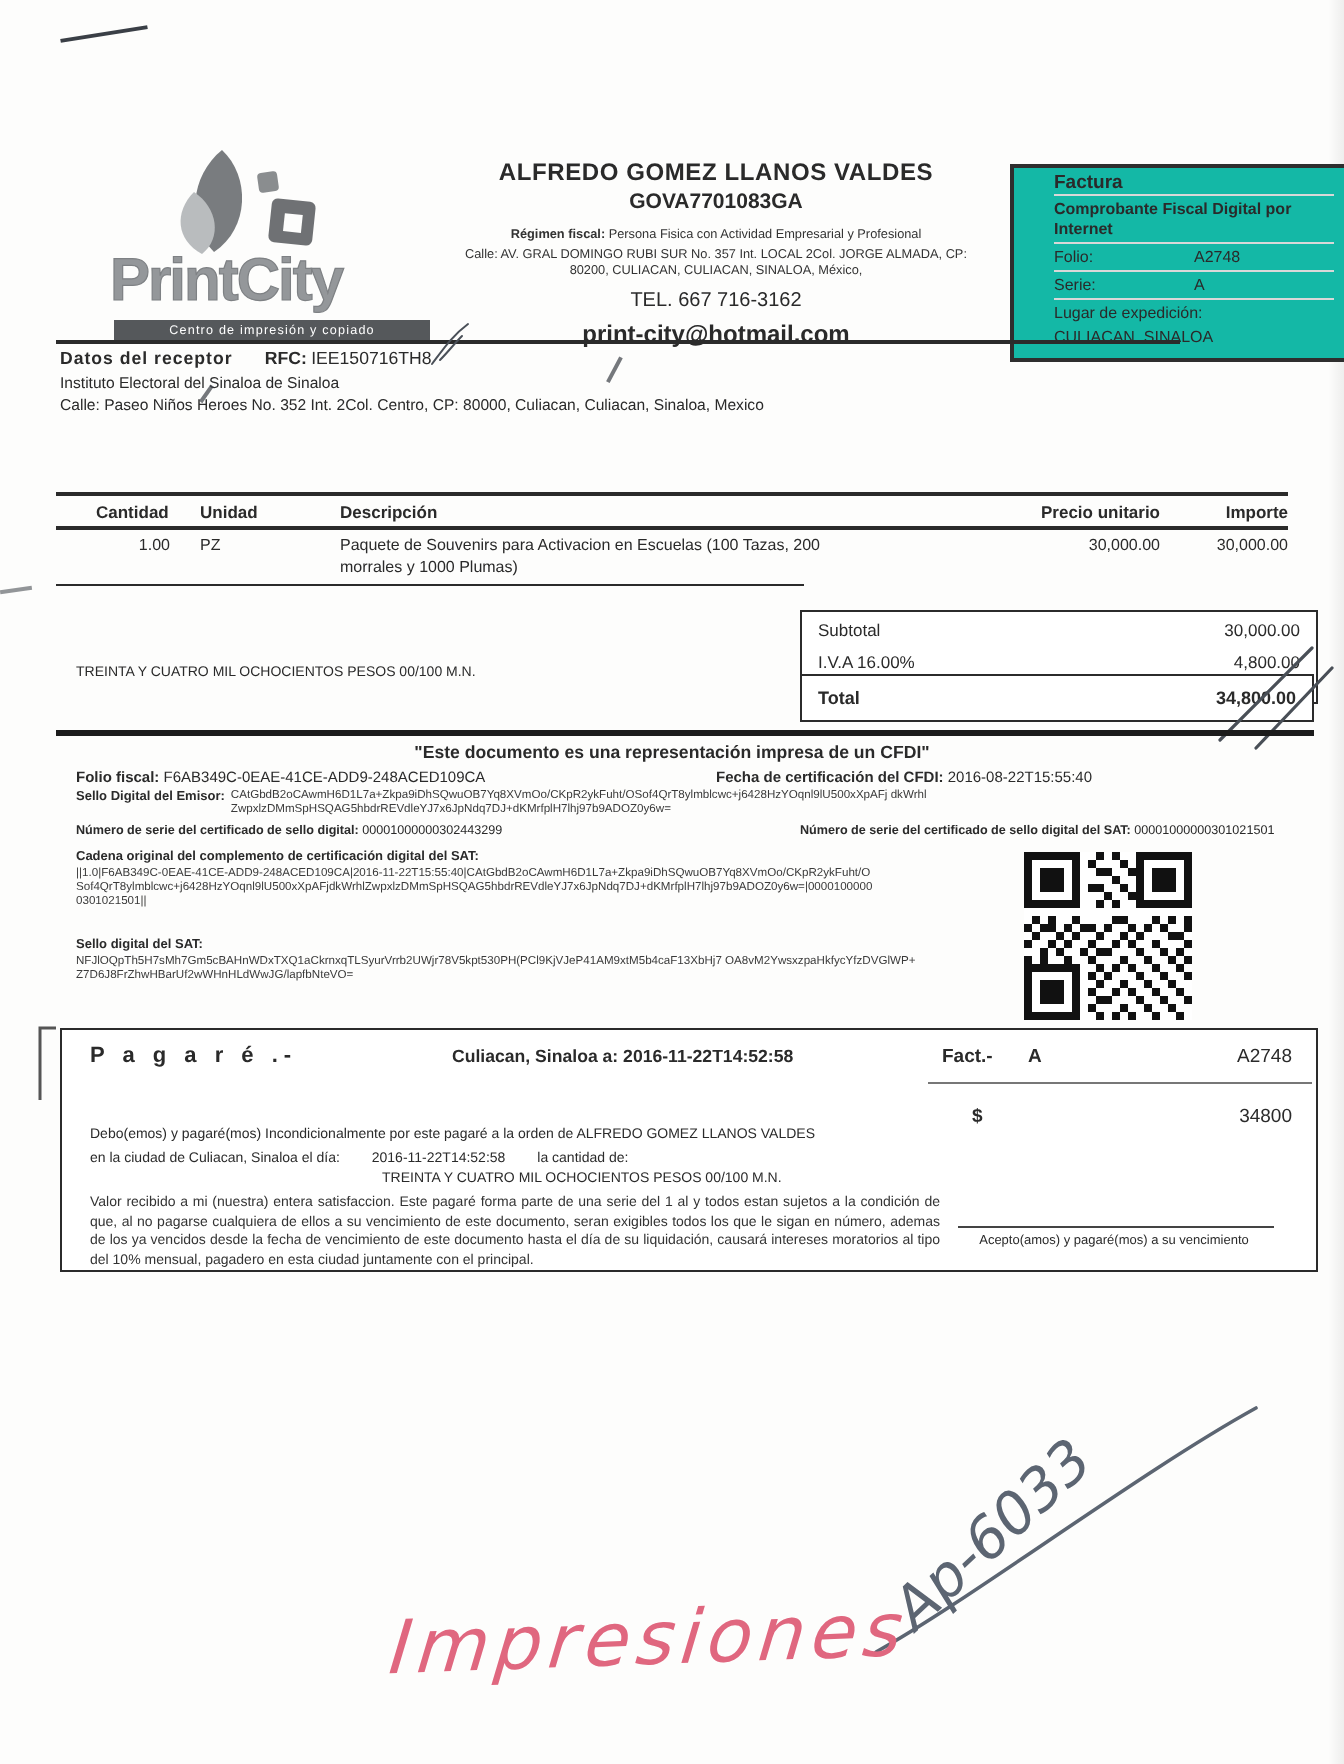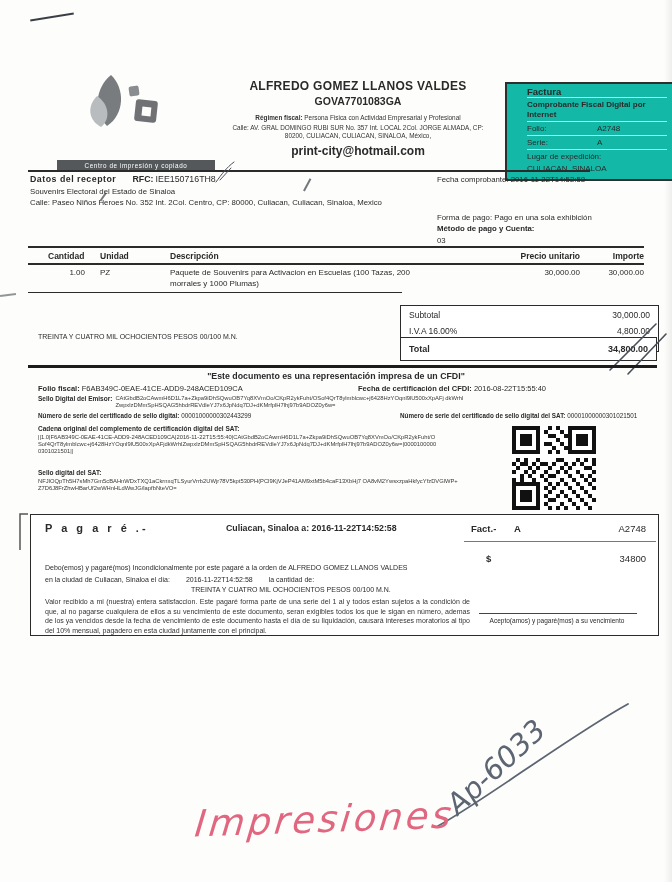--- a/index.html
+++ b/index.html
@@ -50,31 +50,33 @@
   <div class="abs pen" style="left:0px;top:294px;width:16px;height:2px;transform:rotate(-8deg);opacity:.55;"></div>
 
   <div class="abs" style="left:55px;top:74px;width:175px;height:102px;">
     <svg class="abs" style="left:18px;top:0;" width="110" height="58" viewBox="0 0 110 58">
       <path d="M38 1 C22 14 20 38 34 52 C52 40 52 14 38 1 Z" fill="#797c7f"></path>
       <path d="M24 22 C14 32 15 46 28 53 C38 45 36 30 24 22 Z" fill="#b9bcbe"></path>
       <rect x="56" y="12" width="10" height="10" rx="2" fill="#8a8d8f" transform="rotate(-8 61 17)"></rect>
       <rect x="62" y="26" width="22" height="22" rx="3" fill="#6f7174" transform="rotate(6 73 37)"></rect>
       <rect x="69" y="33" width="9" height="9" fill="#fdfdfc" transform="rotate(6 73 37)"></rect>
     </svg>
+    <div class="abs logo-word" style="left:0;top:50px;">PrintCity</div>
     <div class="abs logo-bar" style="left:2px;top:86px;width:158px;height:11px;">Centro de impresión y copiado</div>
   </div>
 
   <div class="abs ctr" style="left:222px;top:79px;width:272px;">
     <div class="emitter-name">ALFREDO GOMEZ LLANOS VALDES</div>
     <div class="emitter-rfc">GOVA7701083GA</div>
     <div class="tiny" style="margin-top:7px;">
       <span class="b">Régimen fiscal:</span>
       <span>Persona Fisica con Actividad Empresarial y Profesional</span>
     </div>
     <div class="tiny" style="margin-top:2px;padding:0 10px;">Calle: AV. GRAL DOMINGO RUBI SUR No. 357 Int. LOCAL 2Col. JORGE ALMADA, CP: 80200, CULIACAN, CULIACAN, SINALOA, México,</div>
+    <div style="font-size:10px;margin-top:5px;">TEL. 667 716-3162</div>
     <div class="b" style="font-size:12px;margin-top:4px;">print-city@hotmail.com</div>
   </div>
 
   <div class="abs fbox" style="left:505px;top:82px;width:140px;">
     <div class="b" style="font-size:9.5px;">Factura</div>
     <div class="b" style="font-size:8px;border-top:1px solid #d8d8d8;padding:1.5px 0;">Comprobante Fiscal Digital por Internet</div>
     <div class="row">
       <span class="lab">Folio:</span>
       <span>A2748</span>
     </div>
@@ -87,41 +89,29 @@
   </div>
 
   <div class="rule" style="left:28px;top:170px;width:562px;height:2px;"></div>
 
   <div class="abs rec" style="left:30px;top:174px;width:402px;">
     <div>
       <span class="b" style="font-size:8.8px;letter-spacing:0.5px;">Datos del receptor</span>
       <span class="b" style="font-size:8.8px;margin-left:14px;">RFC:</span>
       <span style="font-size:8.8px;">IEE150716TH8</span>
     </div>
-    <div>Souvenirs Electoral del Estado de Sinaloa</div>
+    <div>Instituto Electoral del Sinaloa de Sinaloa</div>
     <div style="width:380px;">Calle: Paseo Niños Heroes No. 352 Int. 2Col. Centro, CP: 80000, Culiacan, Culiacan, Sinaloa, Mexico</div>
   </div>
   <svg class="abs" style="left:212px;top:160px;" width="26" height="24" viewBox="0 0 26 24">
     <path d="M4 22 C10 14 14 8 22 2 M8 20 C12 16 15 12 19 8" stroke="#4a5058" stroke-width="1" fill="none" stroke-linecap="round"></path>
   </svg>
   <div class="abs pen" style="left:98px;top:196px;width:10px;height:1.5px;transform:rotate(-55deg);opacity:.7;"></div>
   <div class="abs pen" style="left:300px;top:184px;width:14px;height:1.5px;transform:rotate(-62deg);opacity:.7;"></div>
 
-  <div class="abs rec" style="left:437px;top:174px;width:225px;">
-    <div>
-      <span>Fecha comprobante:</span>
-      <span>2016-11-22T14:52:58</span>
-    </div>
-    <div style="margin-top:26px;">
-      <span>Forma de pago:</span>
-      <span>Pago en una sola exhibición</span>
-    </div>
-    <div class="b">Método de pago y Cuenta:</div>
-    <div>03</div>
-  </div>
 
   <div class="rule" style="left:28px;top:246px;width:616px;height:2px;"></div>
   <div class="abs th" style="left:48px;top:251px;">Cantidad</div>
   <div class="abs th" style="left:100px;top:251px;">Unidad</div>
   <div class="abs th" style="left:170px;top:251px;">Descripción</div>
   <div class="abs th r" style="left:440px;top:251px;width:140px;">Precio unitario</div>
   <div class="abs th r" style="left:580px;top:251px;width:64px;">Importe</div>
   <div class="rule" style="left:28px;top:263px;width:616px;height:1.5px;"></div>
 
   <div>

